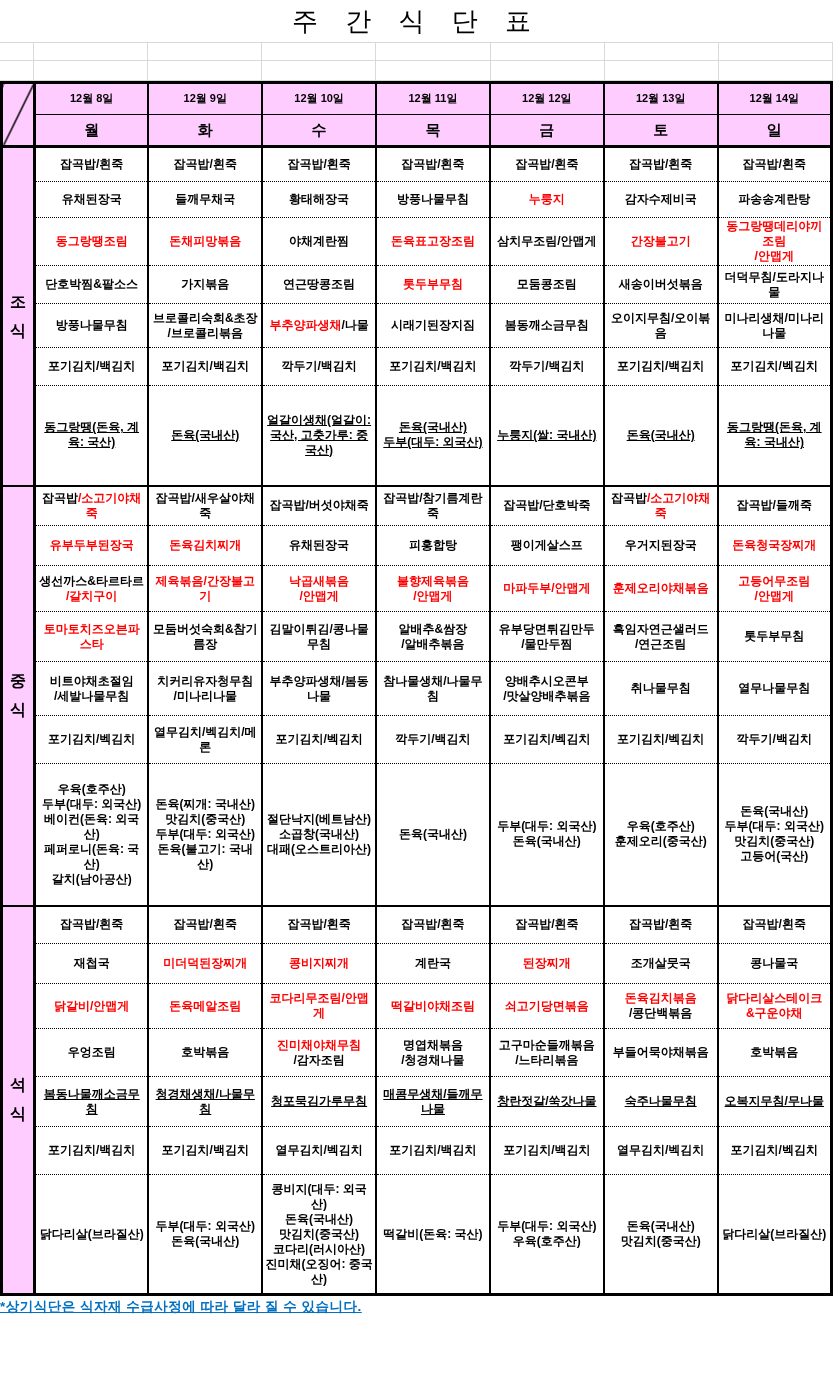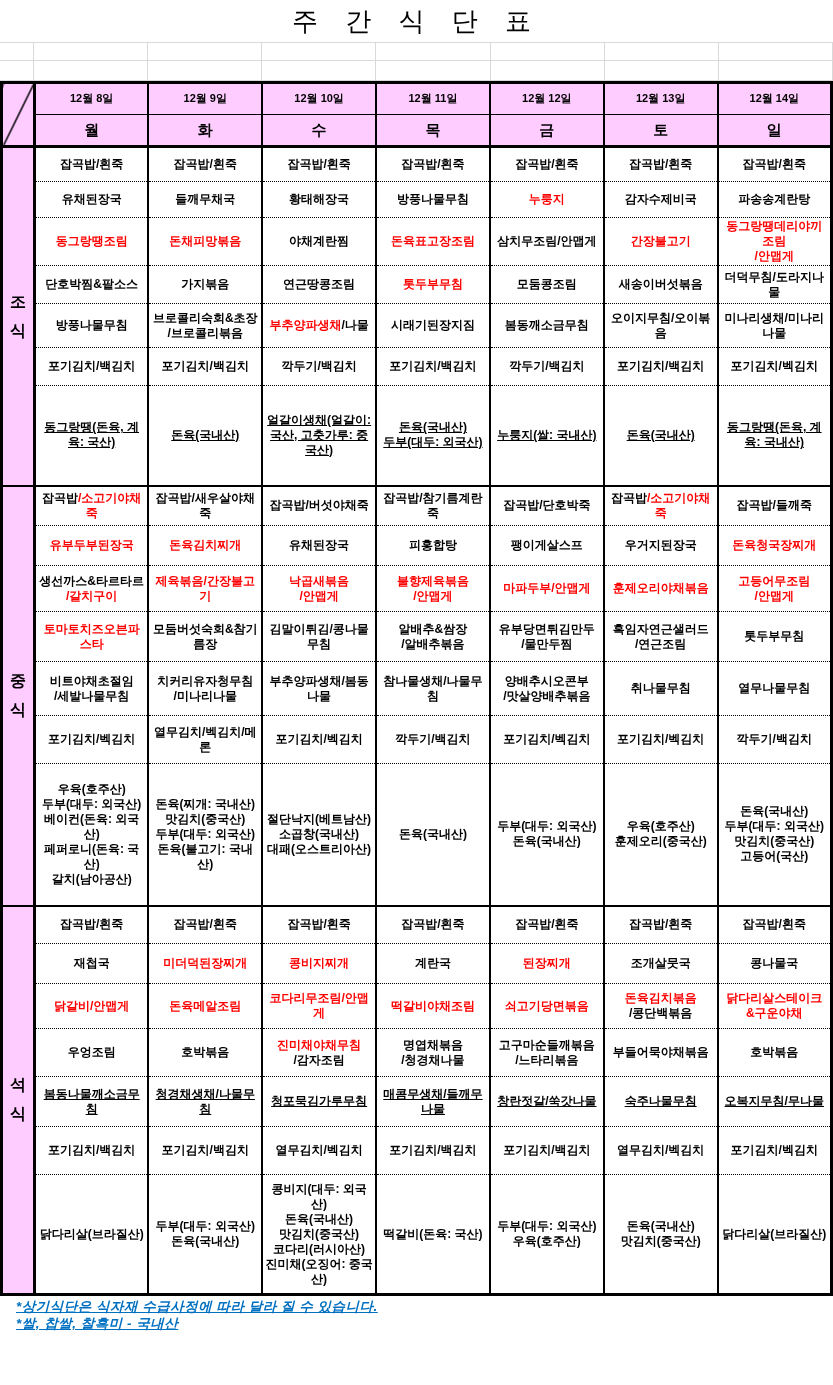--- a/index.html
+++ b/index.html
@@ -47,21 +47,21 @@
   td.day-cell{
     background:var(--pink); font-size:15px; border-bottom:3px solid var(--line);
   }
   td.label{
     background:var(--pink); border-right:3px solid var(--line);
     border-bottom:2px solid var(--line); font-size:16px;
   }
   td.label .ch{display:block; margin:9px 0;}
   tr.origin-row td{border-bottom:2px solid var(--line);}
   .red{color:var(--red);}
-  .footer{padding:3px 2px 6px 16px;font-style:italic;}
+  .footer{padding:3px 2px 6px 0;}
   .footer .note{
     color:var(--blue); font-weight:bold; text-decoration:underline;
     font-size:13.5px; line-height:1.25; letter-spacing:0.5px;
   }
 </style>
 </head>
 <body>
 
 <div class="page">
   <div class="title">주 간 식 단 표</div>
@@ -342,15 +342,14 @@
           <td>두부(대두: 외국산)
 우육(호주산)</td>
           <td>돈육(국내산)
 맛김치(중국산)</td>
           <td>닭다리살(브라질산)</td>
         </tr>
       </tbody>
   </table>
   <div class="footer" id="footer-notes">
       <div class="note">*상기식단은 식자재 수급사정에 따라 달라 질 수 있습니다.</div>
-      <div class="note">*쌀, 찹쌀, 찰흑미 - 국내산</div>
     </div>
 </div>
 
 </body></html>

